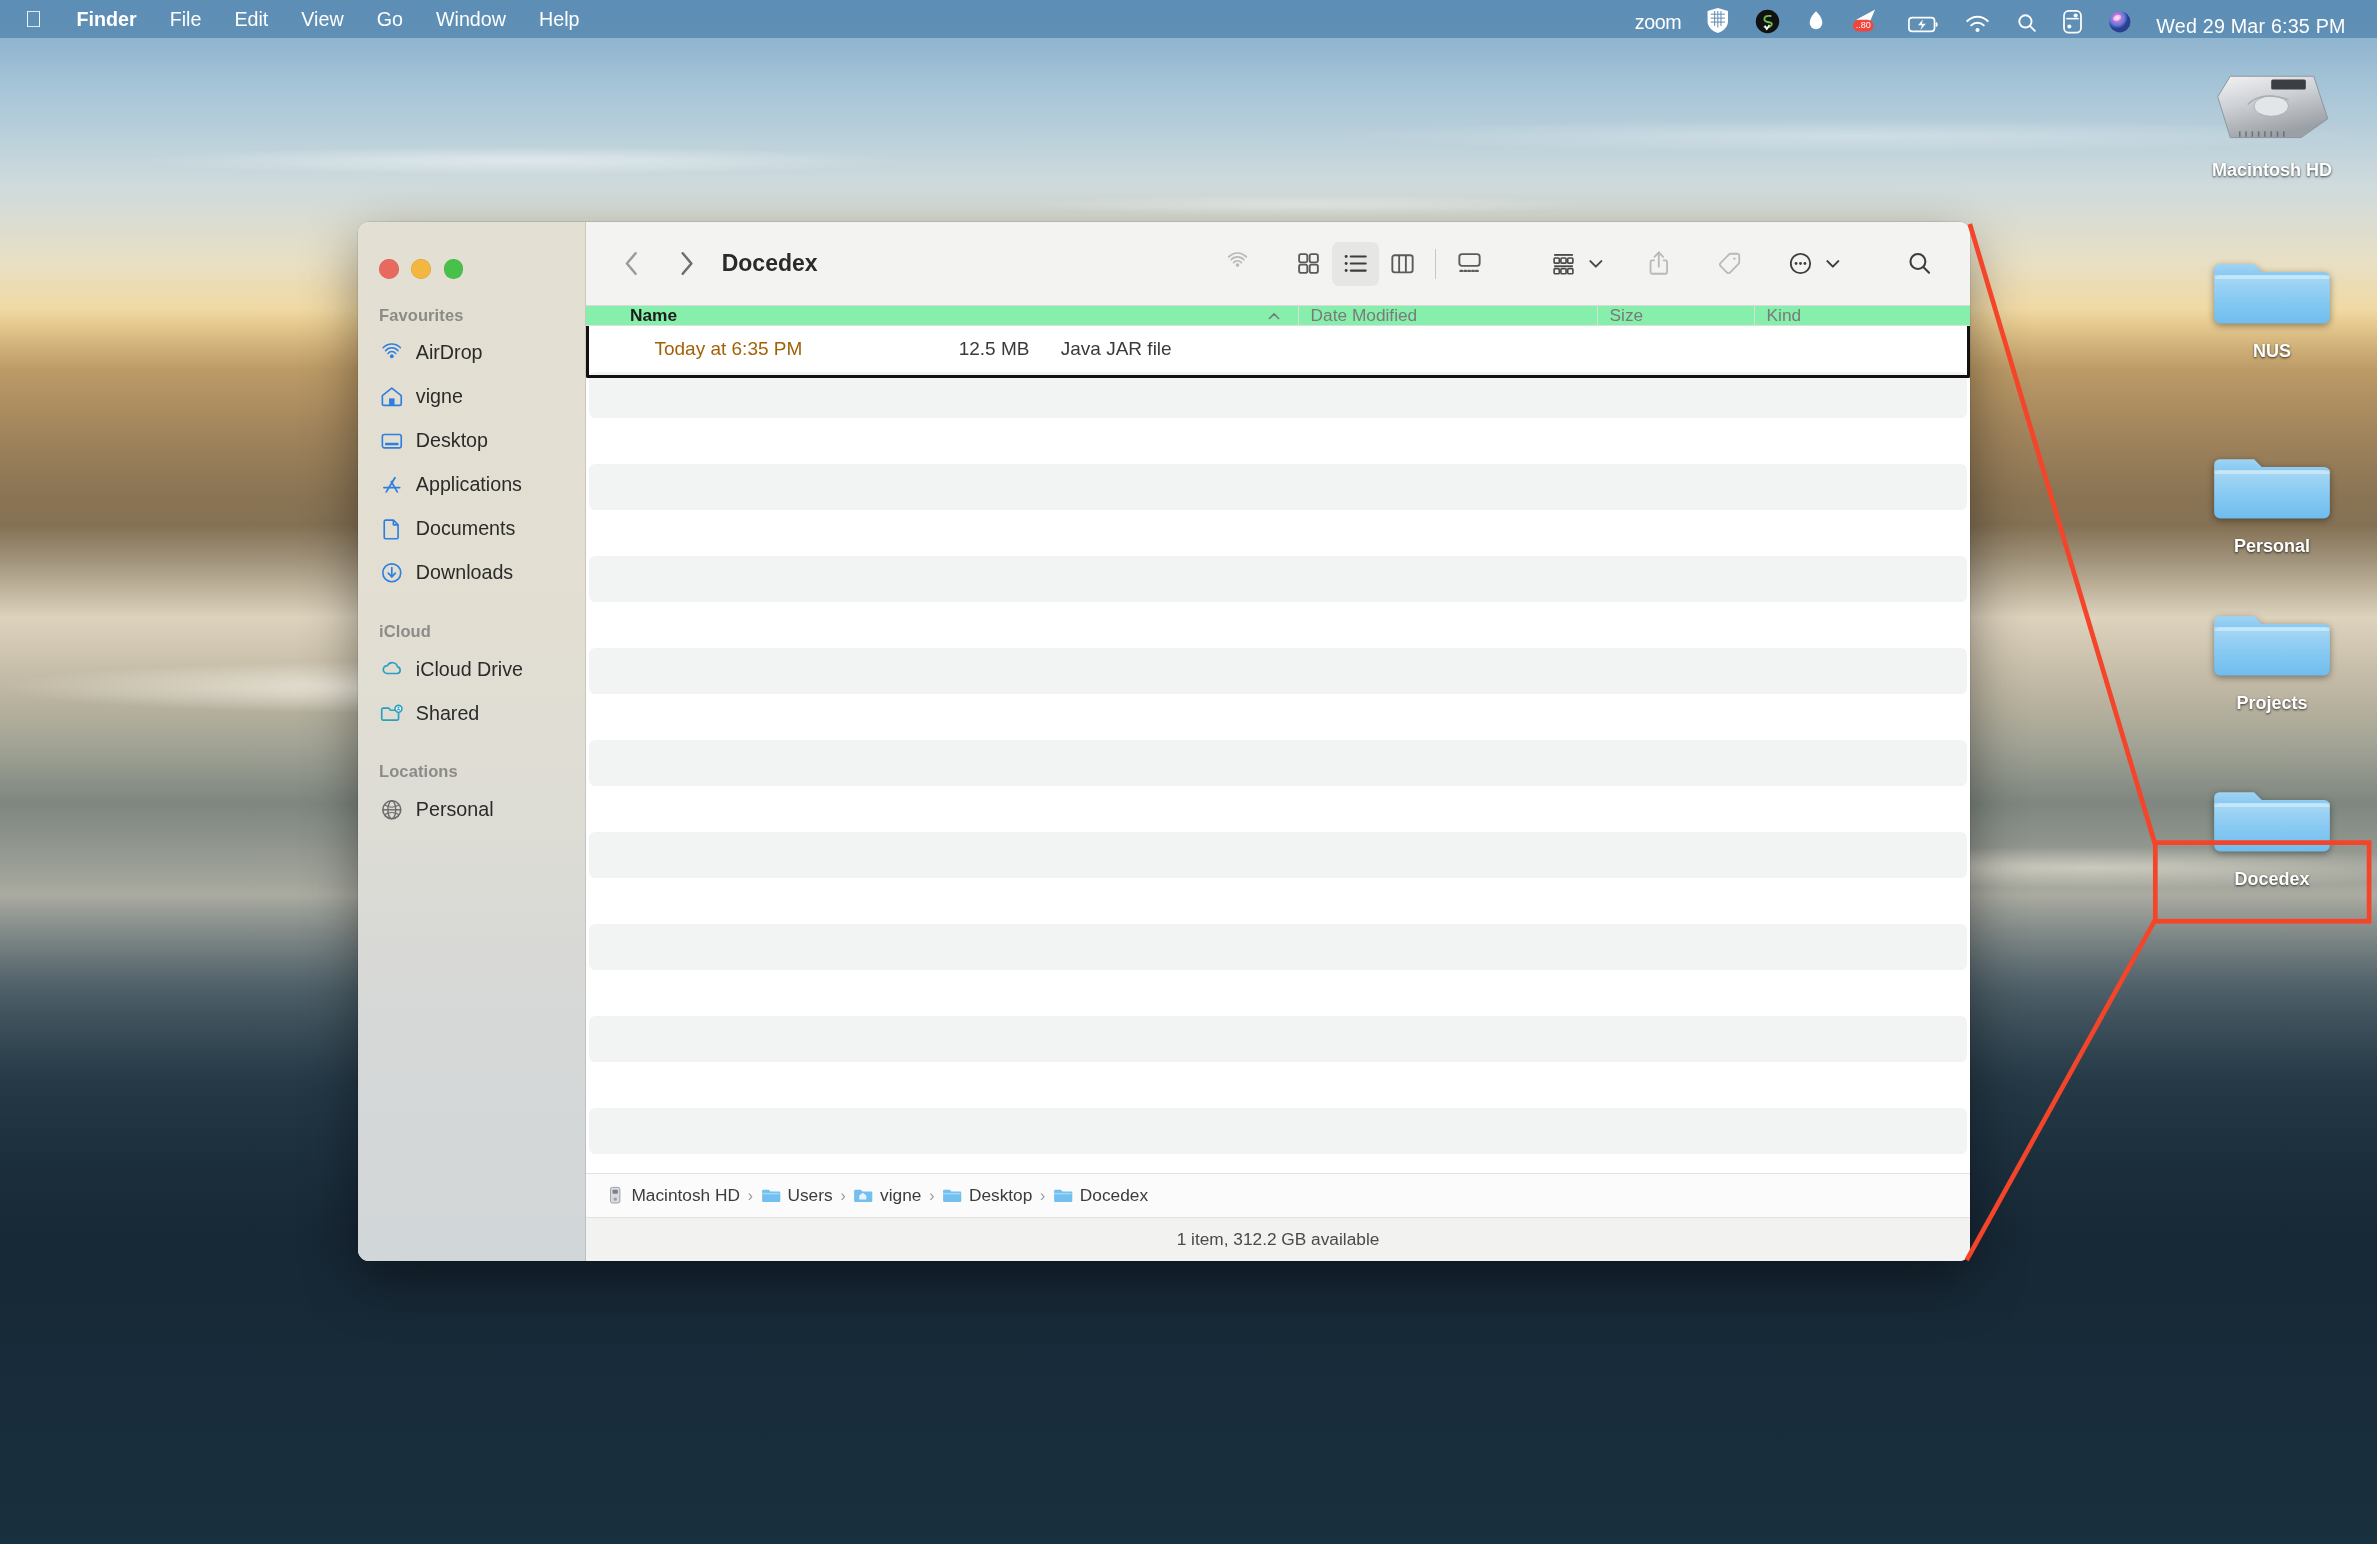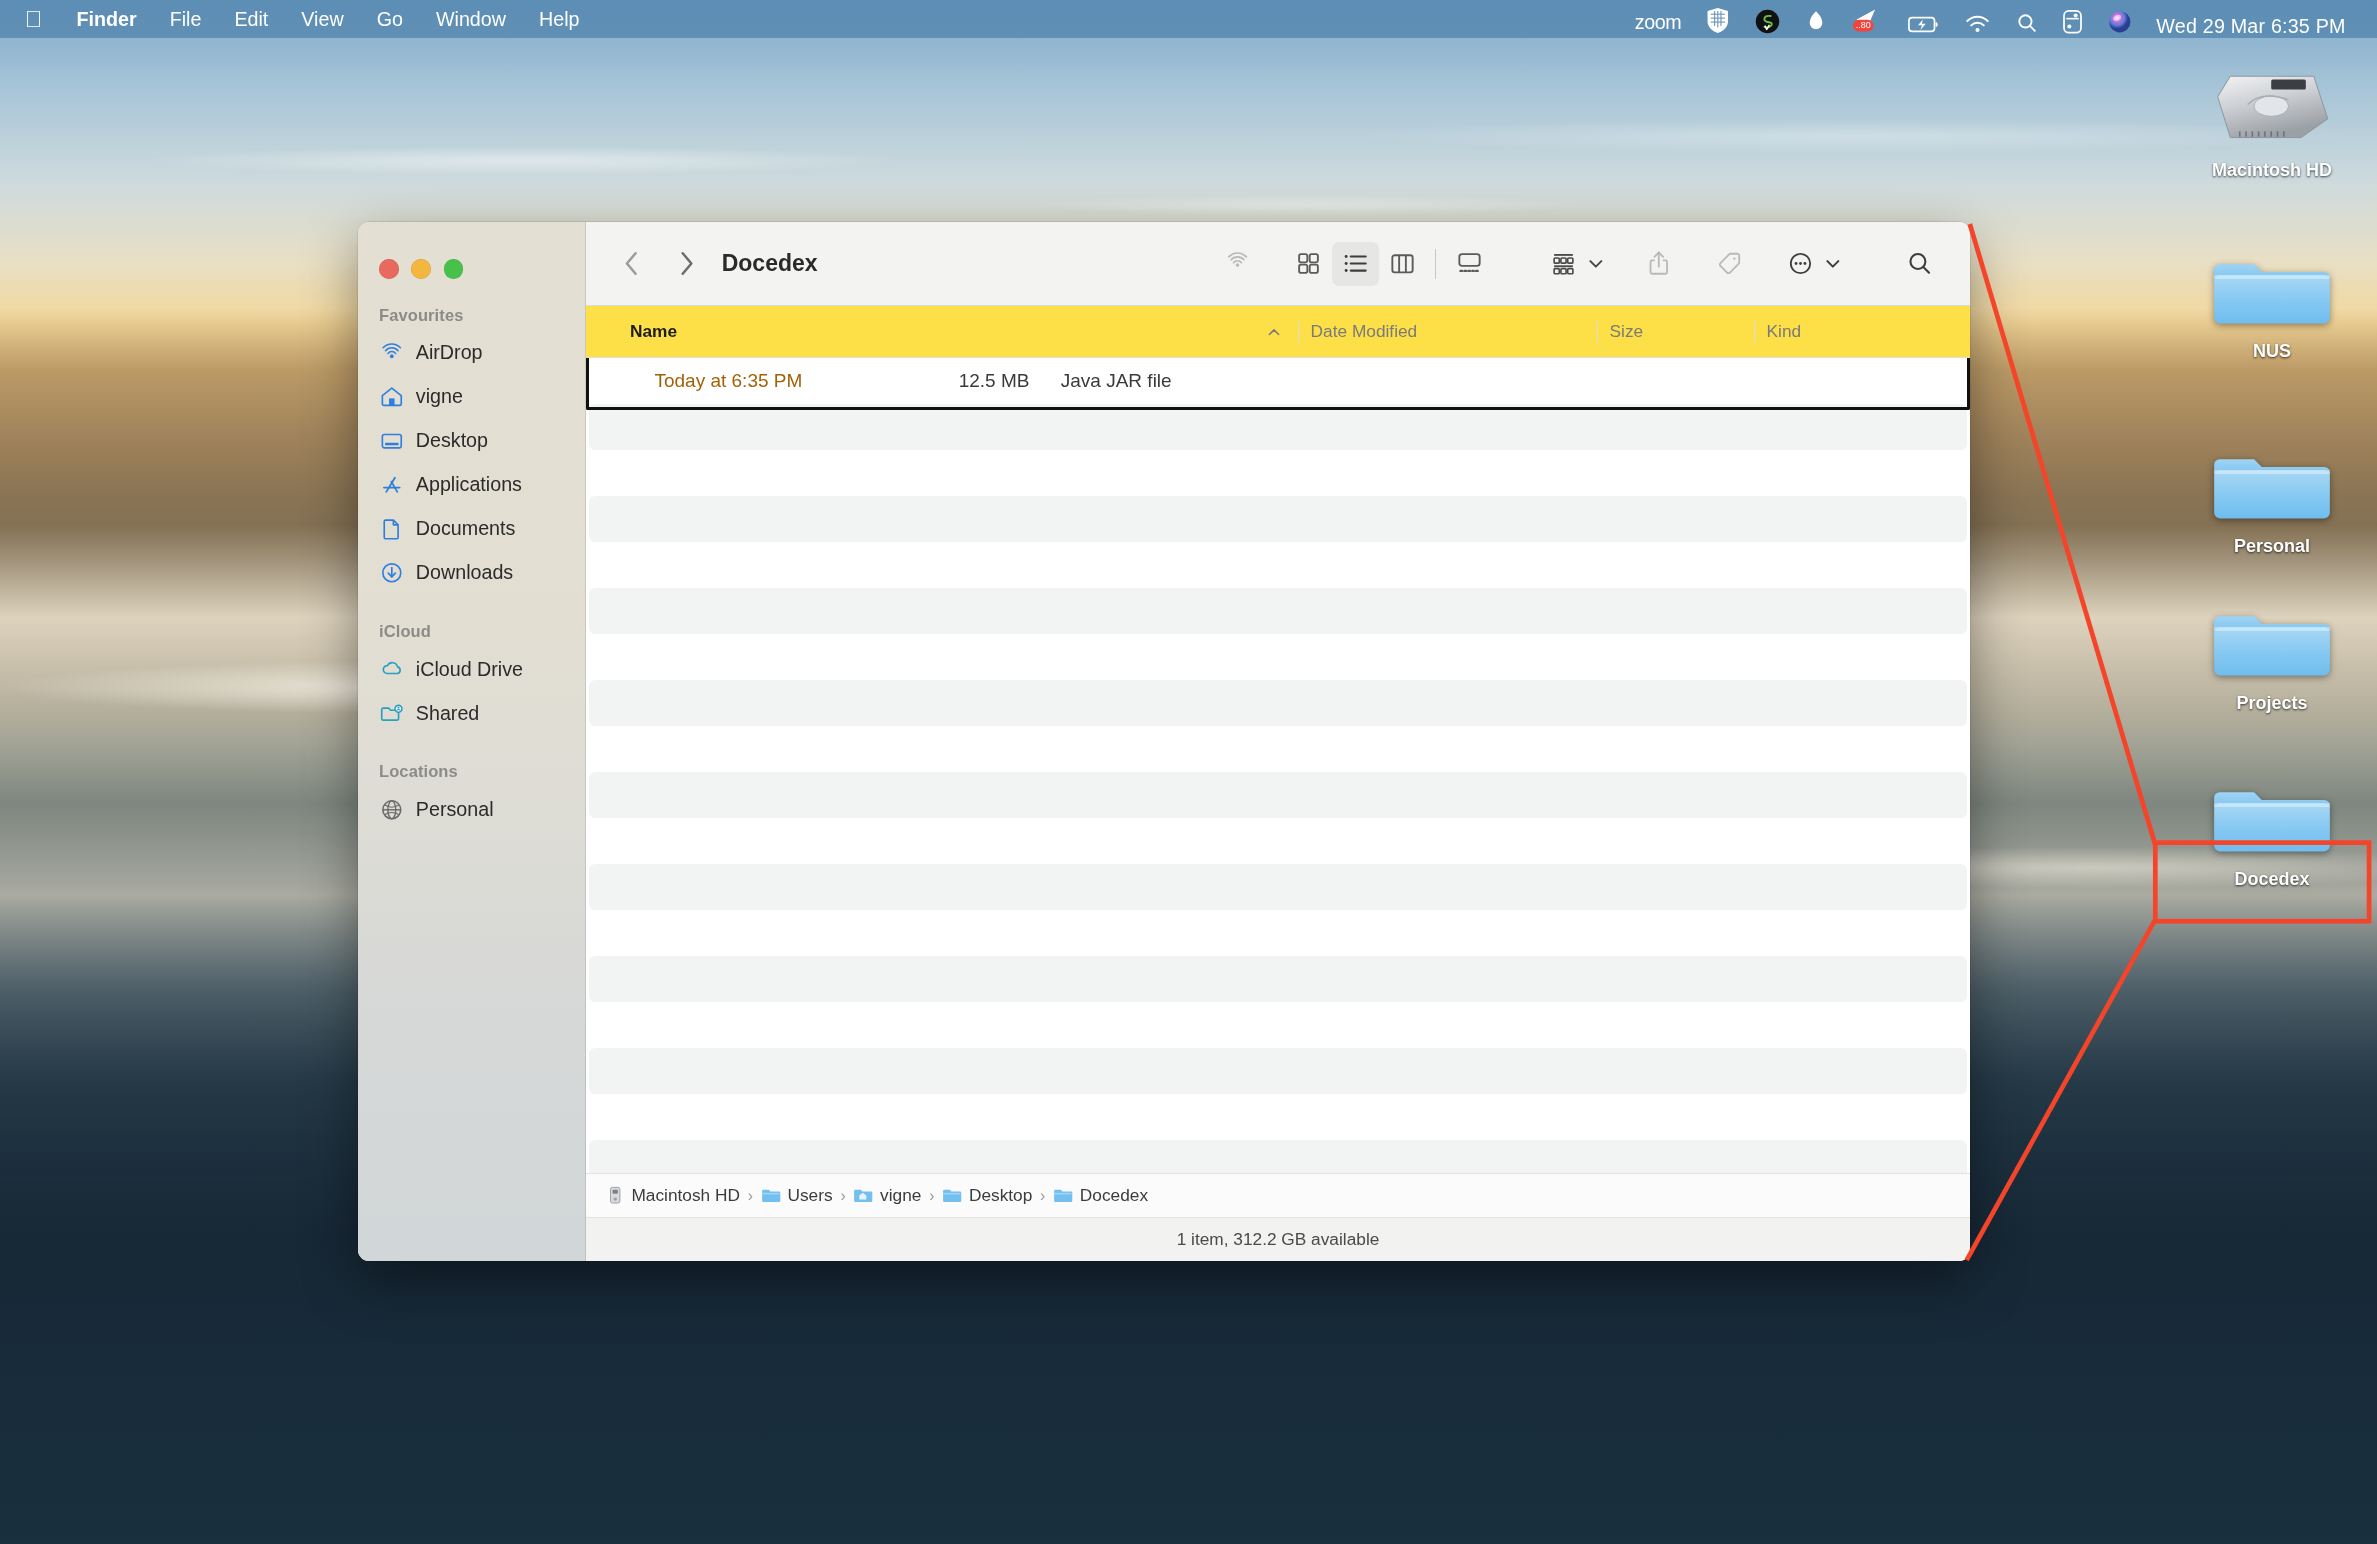--- a/index.html
+++ b/index.html
@@ -151,21 +151,21 @@
     width:47px; height:44px; border-radius:7px;
     display:flex; align-items:center; justify-content:center;
   }
   .tb-btn.sel { background:#e6e6e4; }
   .tb-sep { width:0.8px; height:30px; background:rgba(0,0,0,.18); margin:0 9.4px; }
   .tb-chev { margin-left:1.6px; margin-right:7.9px; display:flex; align-items:center; }
   .tb-gap { width:23.6px; }
 
   
   #colhead {
-    height:52px; background:#fde047;
+    height:20px; background:#86efac;
     border-bottom:0.8px solid #dedede;
     display:flex; align-items:center;
     font-size:17.3px; color:#7a7a7a;
     position:relative;
   }
   .ch { position:relative; height:36px; display:flex; align-items:center; padding-left:12.6px; }
   .ch.name { width:712px; color:#1d1d1d; font-weight:bold; padding-left:44px; }
   .ch.date { width:299px; }
   .ch.size { width:157px; }
   .ch.kind { flex:1; }

